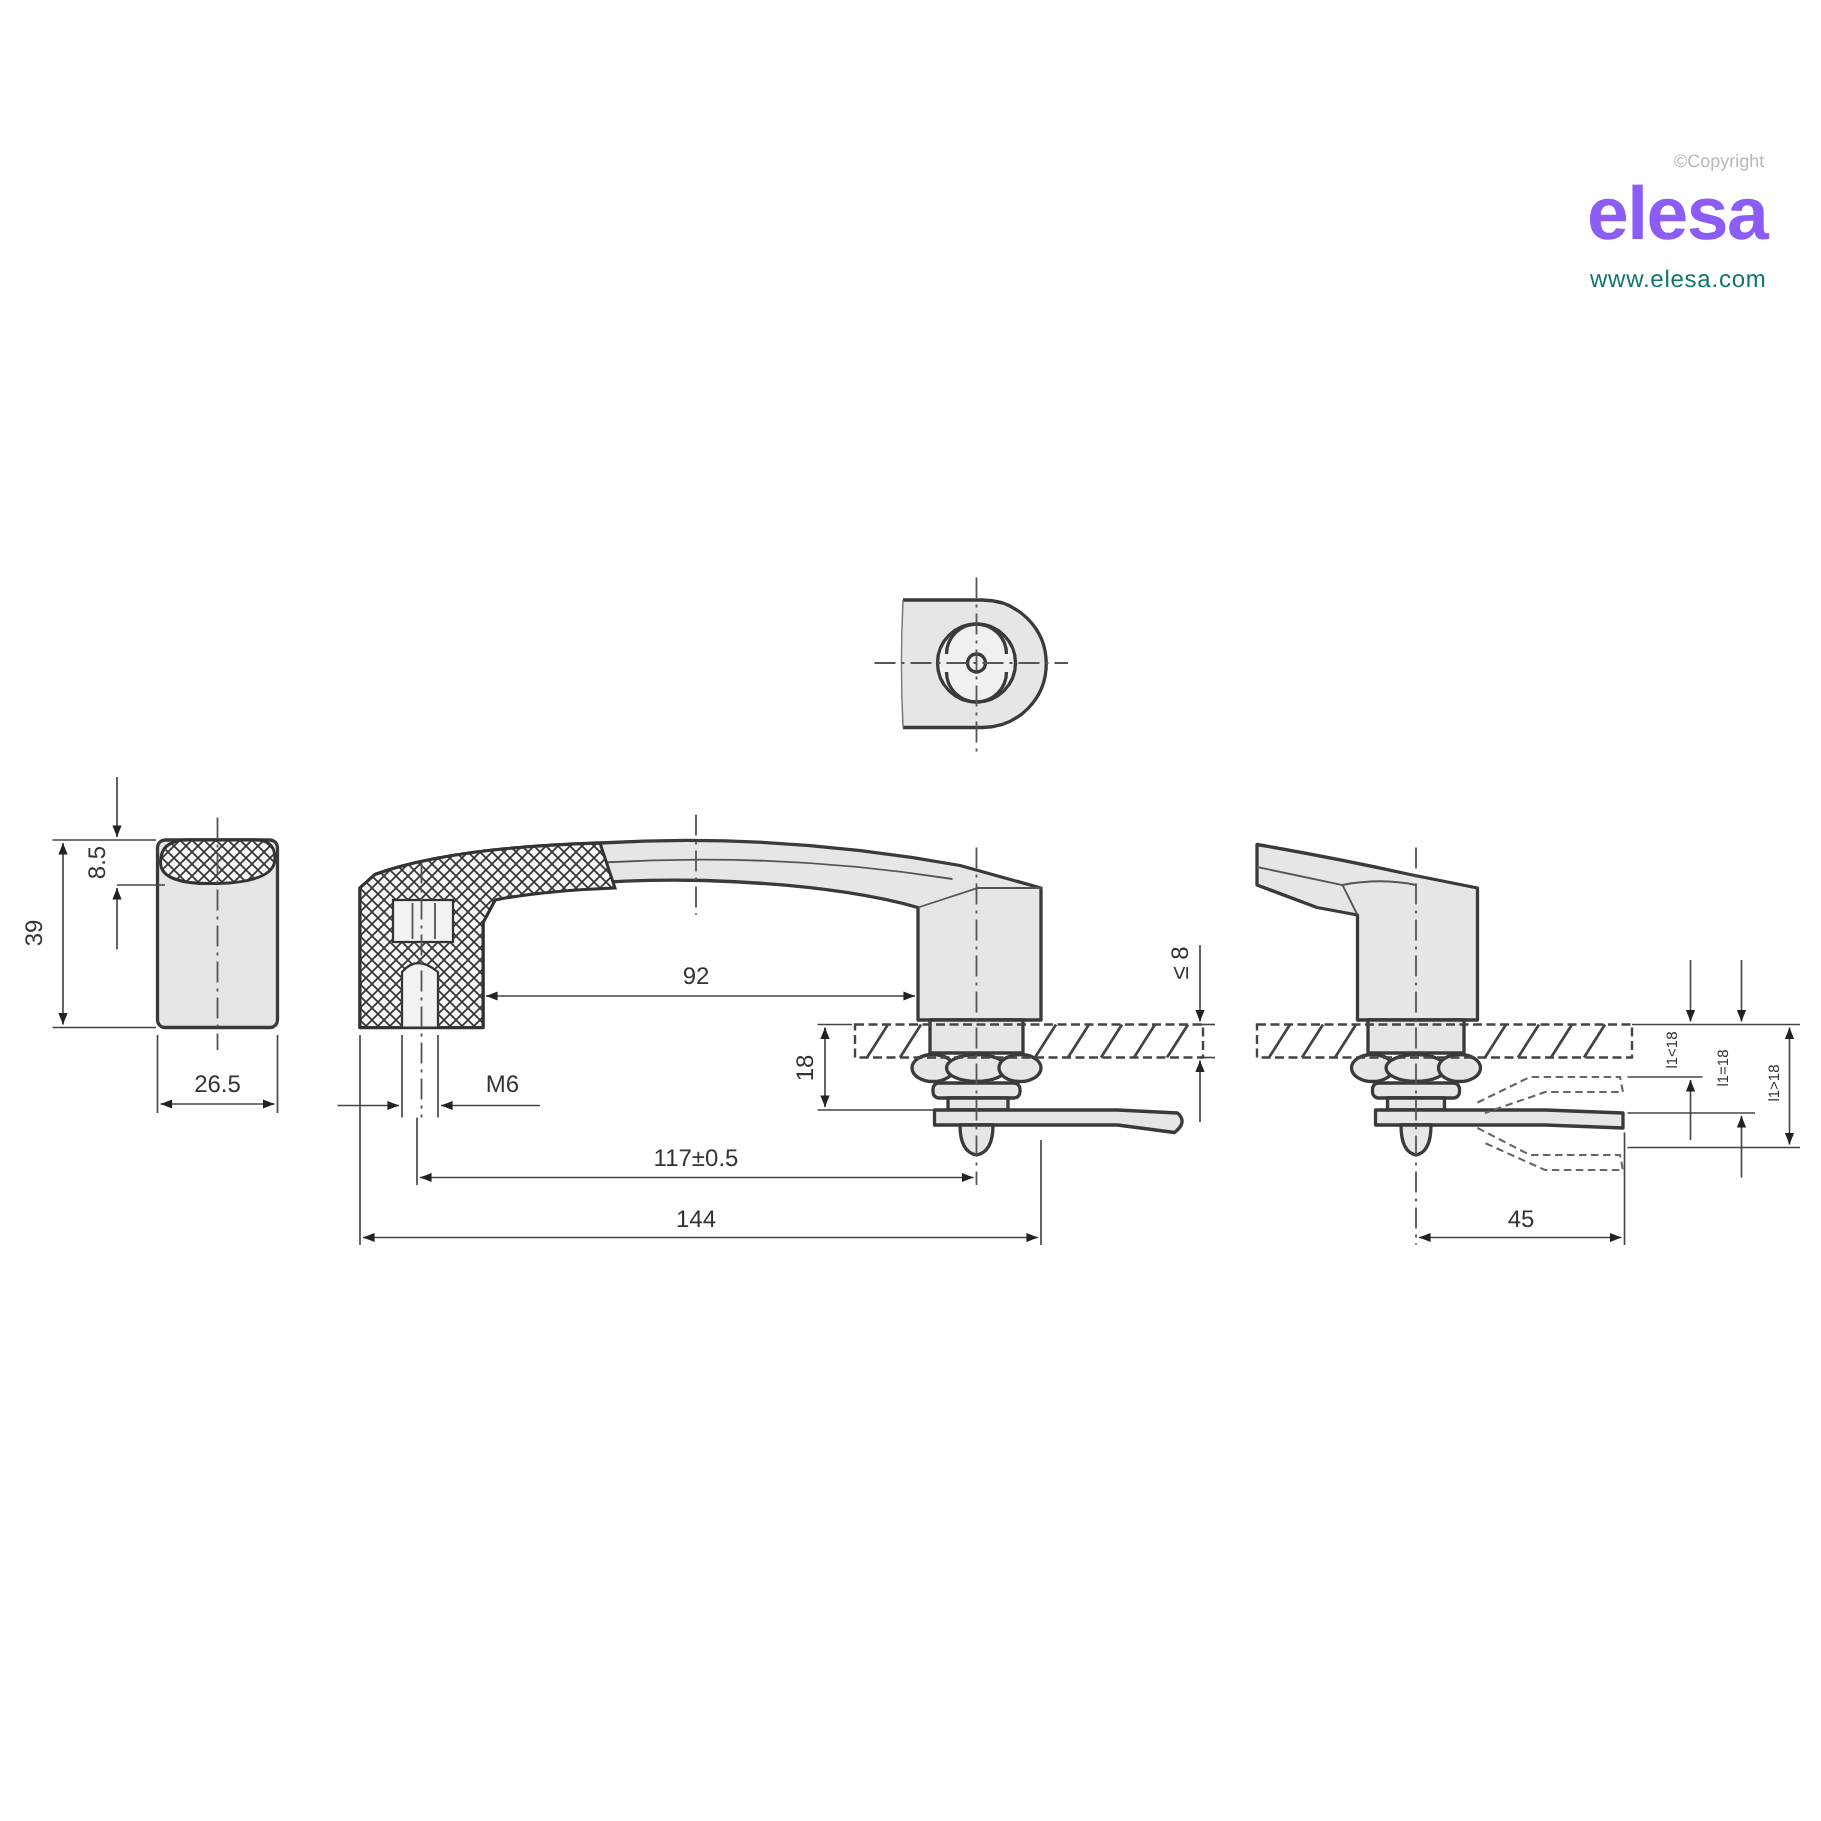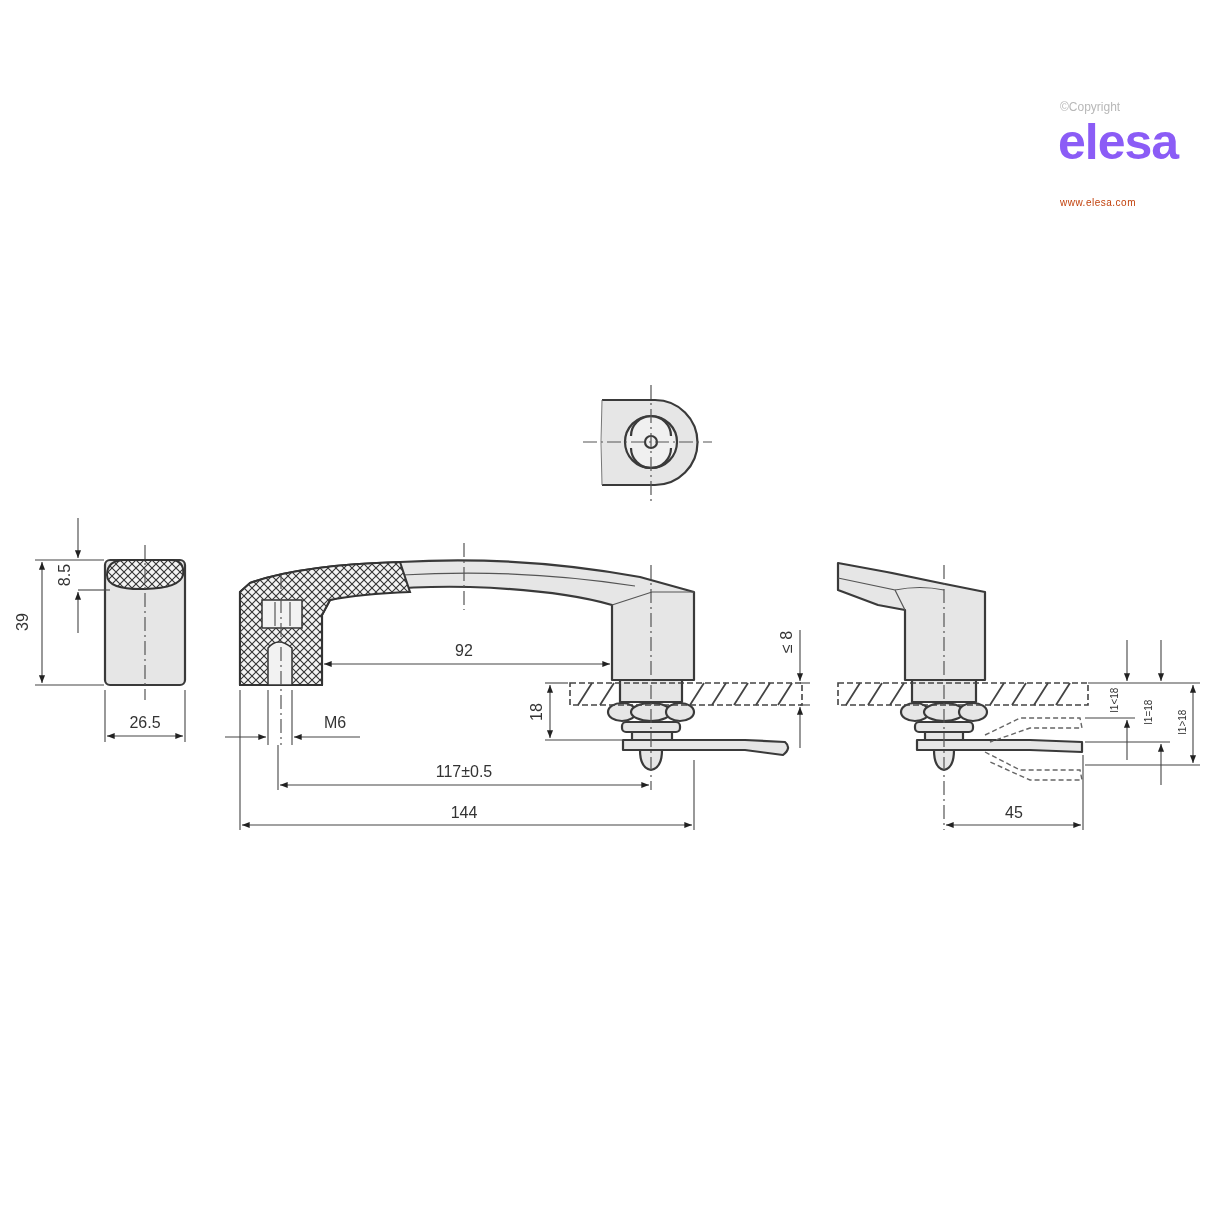--- a/index.html
+++ b/index.html
@@ -7,24 +7,24 @@
          font-family: "Liberation Sans", sans-serif; }
   svg { position: absolute; left: 0; top: 0; }
   .ol { fill: none; stroke: #3a3a3a; stroke-width: 2.2; stroke-linejoin: round; }
   .fill { fill: #e6e6e6; stroke: #3a3a3a; stroke-width: 2.2; stroke-linejoin: round; }
   .thin { fill: none; stroke: #555; stroke-width: 1.2; }
   .dim { fill: none; stroke: #444; stroke-width: 1.1; }
   .axis { fill: none; stroke: #555; stroke-width: 1.2; stroke-dasharray: 14 4 2 4; }
   .hatch { fill: none; stroke: #444; stroke-width: 1.6; stroke-dasharray: 6 3; }
   .dimtxt { font-family: "Liberation Sans", sans-serif; font-size: 16px; fill: #333; }
   .smalltxt { font-family: "Liberation Sans", sans-serif; font-size: 10px; fill: #333; }
-  .logo-copy { position: absolute; left: 1060px; top: 100px; font-size: 12px; color: #b8b8b8; }
+  .logo-copy { position: absolute; left: 1116px; top: 100px; font-size: 12px; color: #b8b8b8; }
   .logo-name { position: absolute; left: 1058px; top: 114px; font-size: 50px; font-weight: bold;
                color: #8b5cf6; letter-spacing: -1px; line-height: 56px; }
-  .logo-url { position: absolute; left: 1060px; top: 197px; font-size: 10px; color: #c2410c; letter-spacing: 0.5px; }
+  .logo-url { position: absolute; left: 1060px; top: 178px; font-size: 16px; color: #0f766e; letter-spacing: 0.5px; }
 </style>
 </head>
 <body>
 
 <div class="logo-copy">©Copyright</div>
 <div class="logo-name">elesa</div>
 <div class="logo-url">www.elesa.com</div>
 
 <svg width="1214" height="1214" viewBox="0 0 1214 1214">
   <defs>

